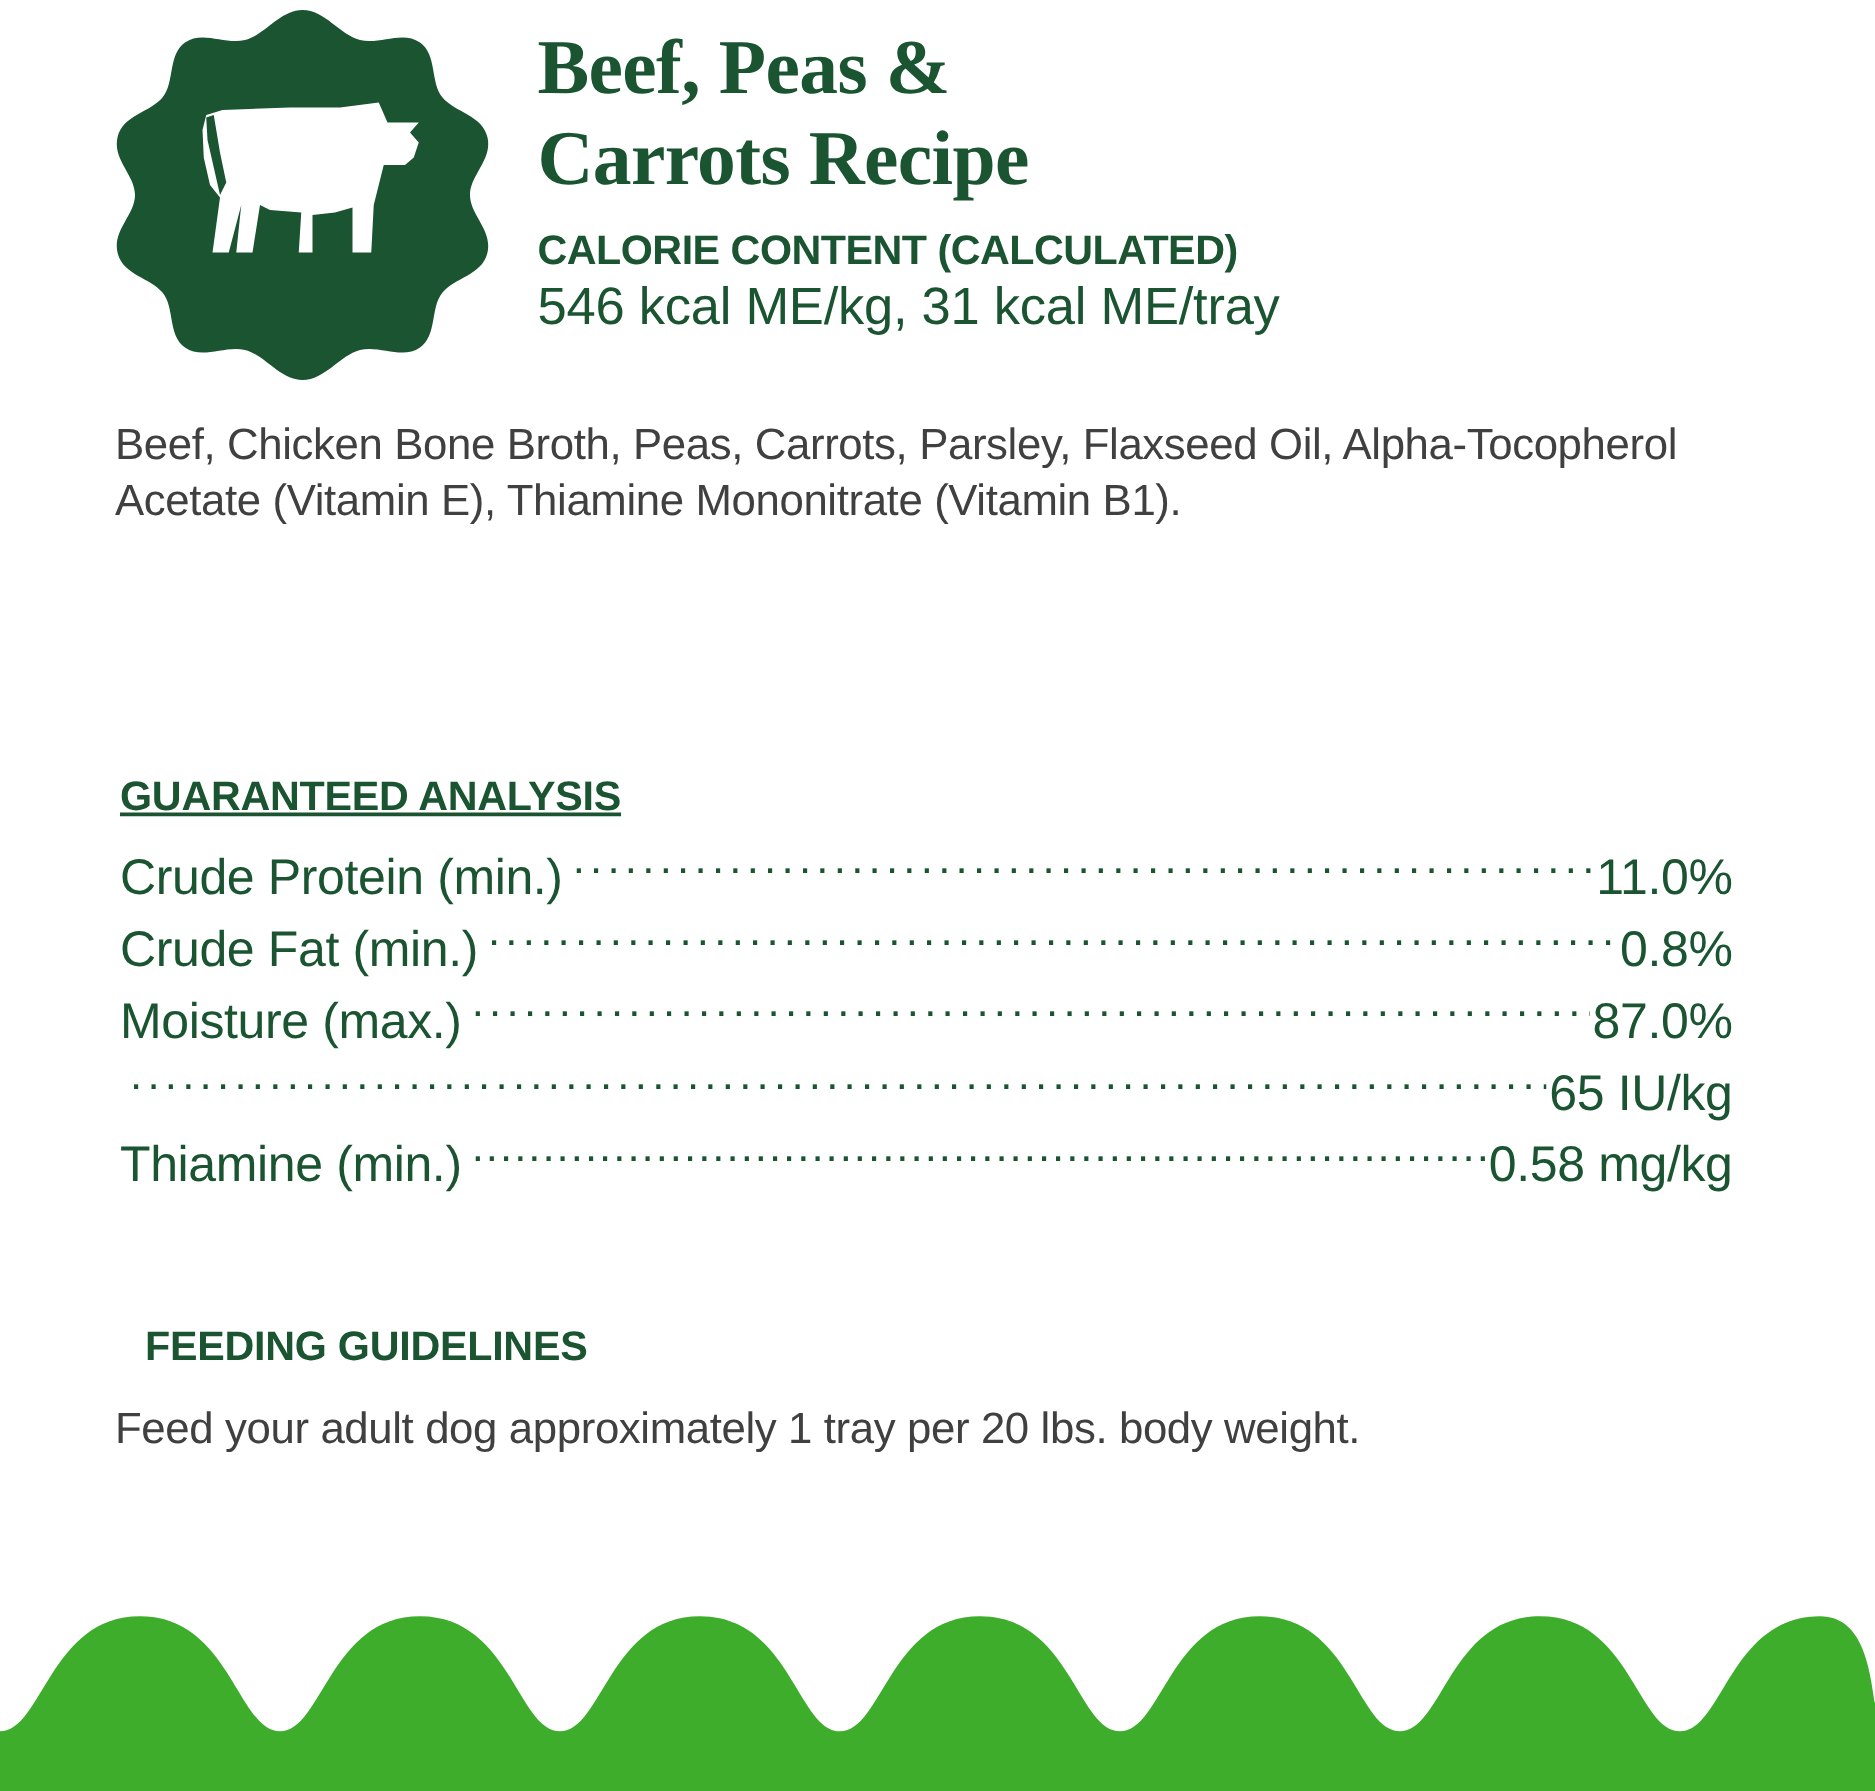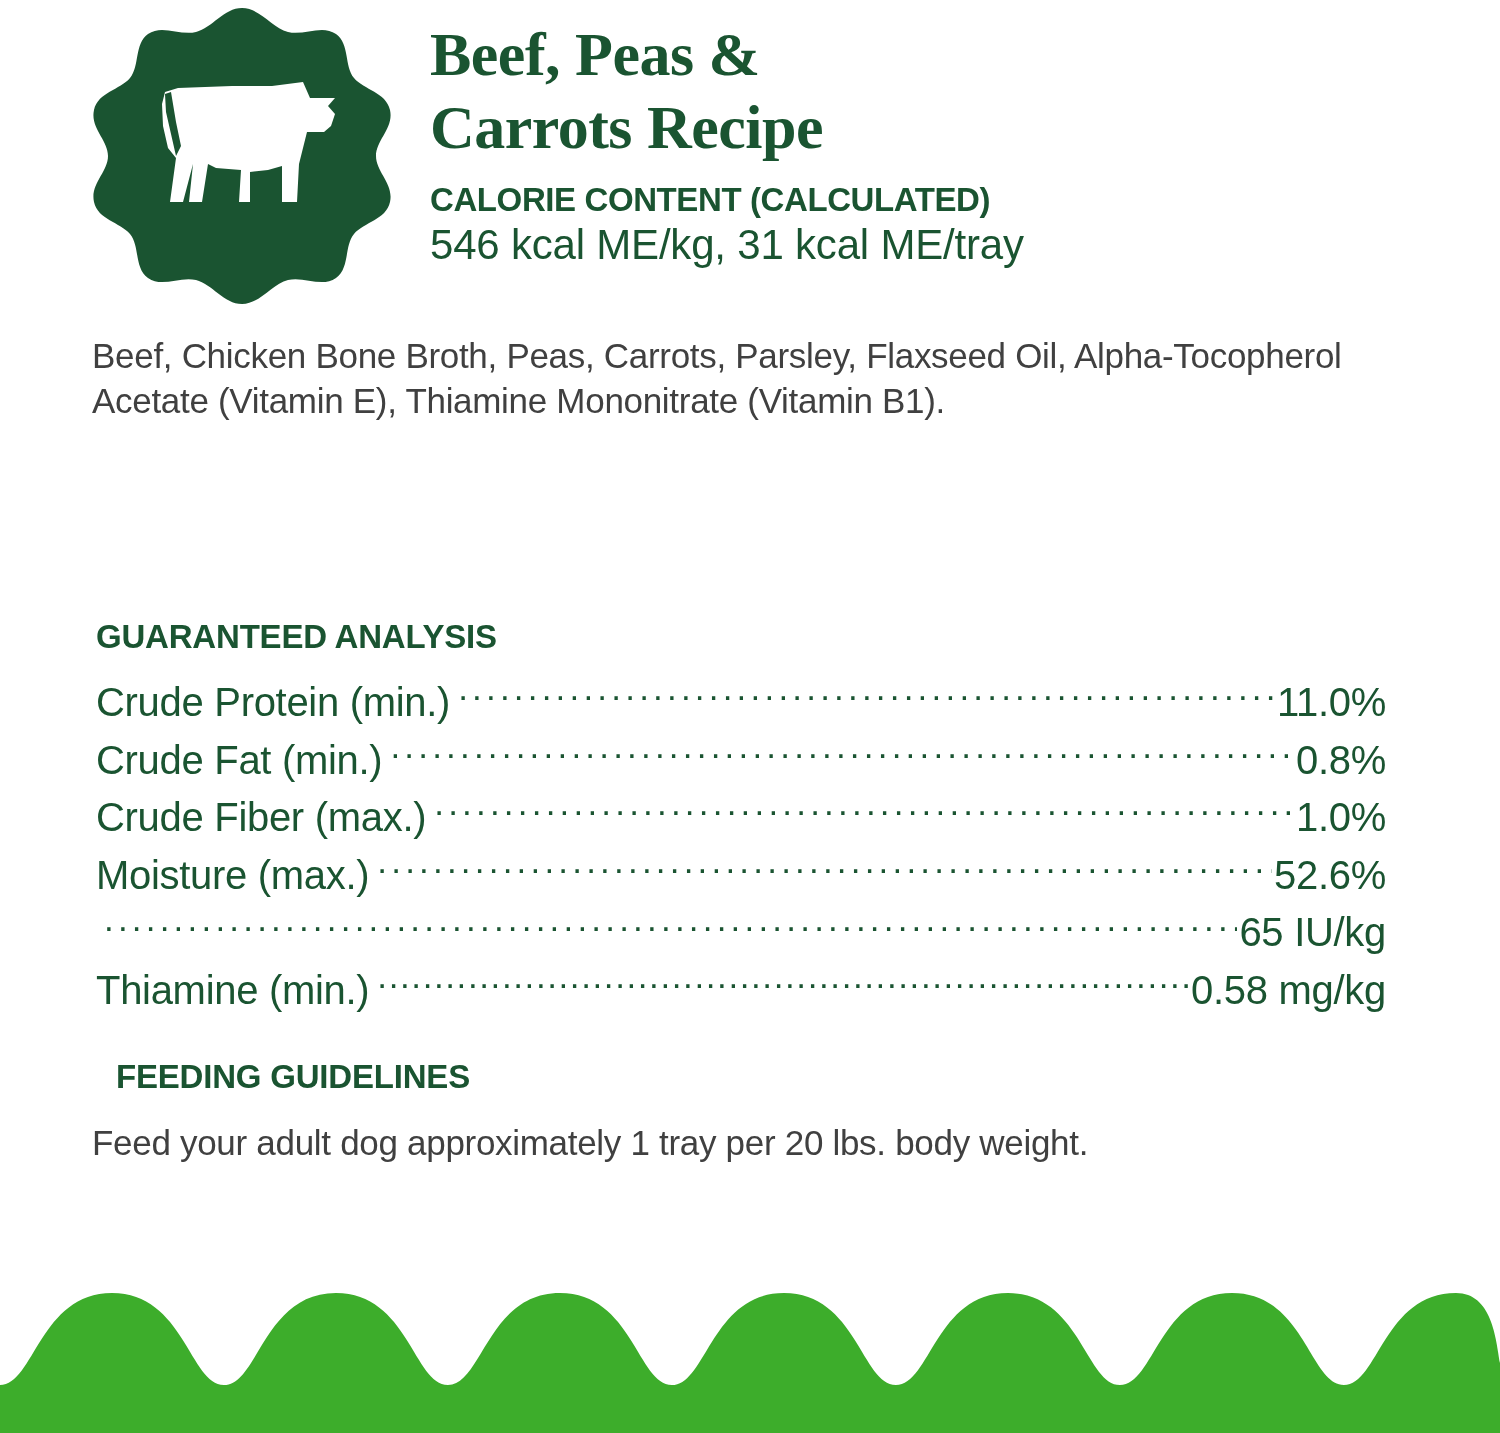--- a/index.html
+++ b/index.html
@@ -108,21 +108,21 @@
   .ingredients .section-heading { margin-bottom: 22px; }
   .ingredients .body-text { width: 1255px; }
 
   
   .guaranteed {
     position: absolute;
     left: 96px;
     top: 618px;
     width: 1300px;
   }
-  .guaranteed .section-heading { margin-bottom: 18px; }
+  .guaranteed .section-heading { margin-bottom: 18px; text-decoration: underline; }
 
   .ga-list {
     list-style: none;
     margin: 0;
     padding: 0;
     width: 1290px;
   }
   .ga-row {
     display: flex;
     align-items: baseline;
@@ -274,28 +274,23 @@
           <span class="ga-label">Crude Protein (min.)</span>
           <span class="ga-dots"></span>
           <span class="ga-value">11.0%</span>
         </li>
         <li class="ga-row">
           <span class="ga-label">Crude Fat (min.)</span>
           <span class="ga-dots"></span>
           <span class="ga-value">0.8%</span>
         </li>
         <li class="ga-row">
-          <span class="ga-label">Crude Fiber (max.)</span>
-          <span class="ga-dots"></span>
-          <span class="ga-value">1.0%</span>
-        </li>
-        <li class="ga-row">
           <span class="ga-label">Moisture (max.)</span>
           <span class="ga-dots"></span>
-          <span class="ga-value">52.6%</span>
+          <span class="ga-value">87.0%</span>
         </li>
         <li class="ga-row">
           <span class="ga-dots"></span>
           <span class="ga-value">65 IU/kg</span>
         </li>
         <li class="ga-row">
           <span class="ga-label">Thiamine (min.)</span>
           <span class="ga-dots tight"></span>
           <span class="ga-value">0.58 mg/kg</span>
         </li>

